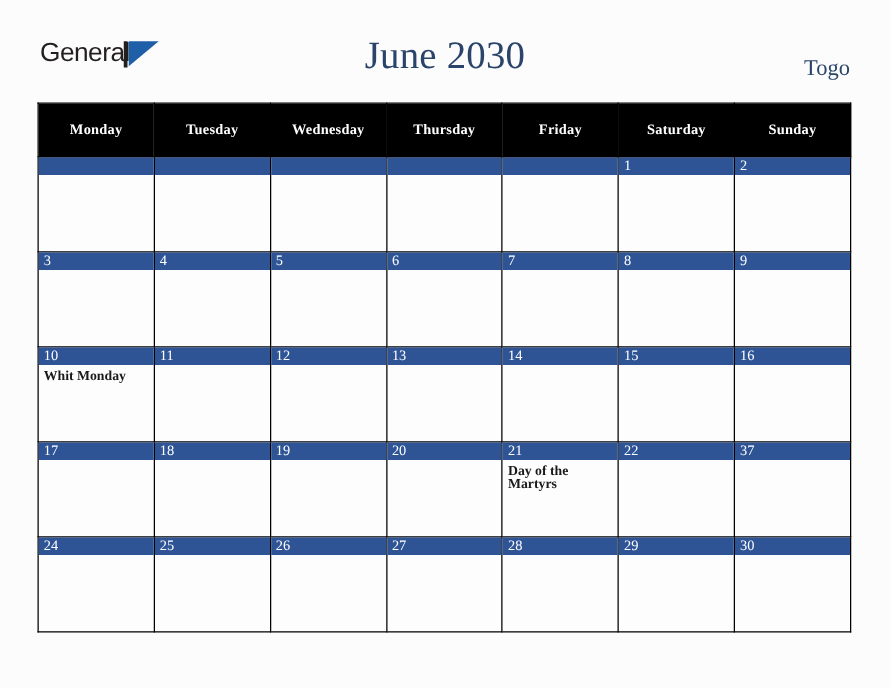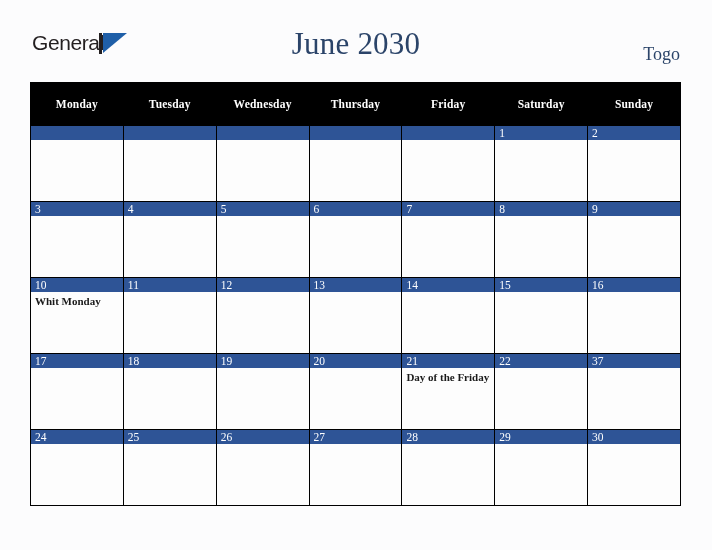--- a/index.html
+++ b/index.html
@@ -334,21 +334,21 @@
           </td>
         <td>
             <div class="daycell">
               <span class="daynum">20</span>
               <span class="event"></span>
             </div>
           </td>
         <td>
             <div class="daycell">
               <span class="daynum">21</span>
-              <span class="event">Day of the Friday</span>
+              <span class="event">Day of the Martyrs</span>
             </div>
           </td>
         <td>
             <div class="daycell">
               <span class="daynum">22</span>
               <span class="event"></span>
             </div>
           </td>
         <td>
             <div class="daycell">

